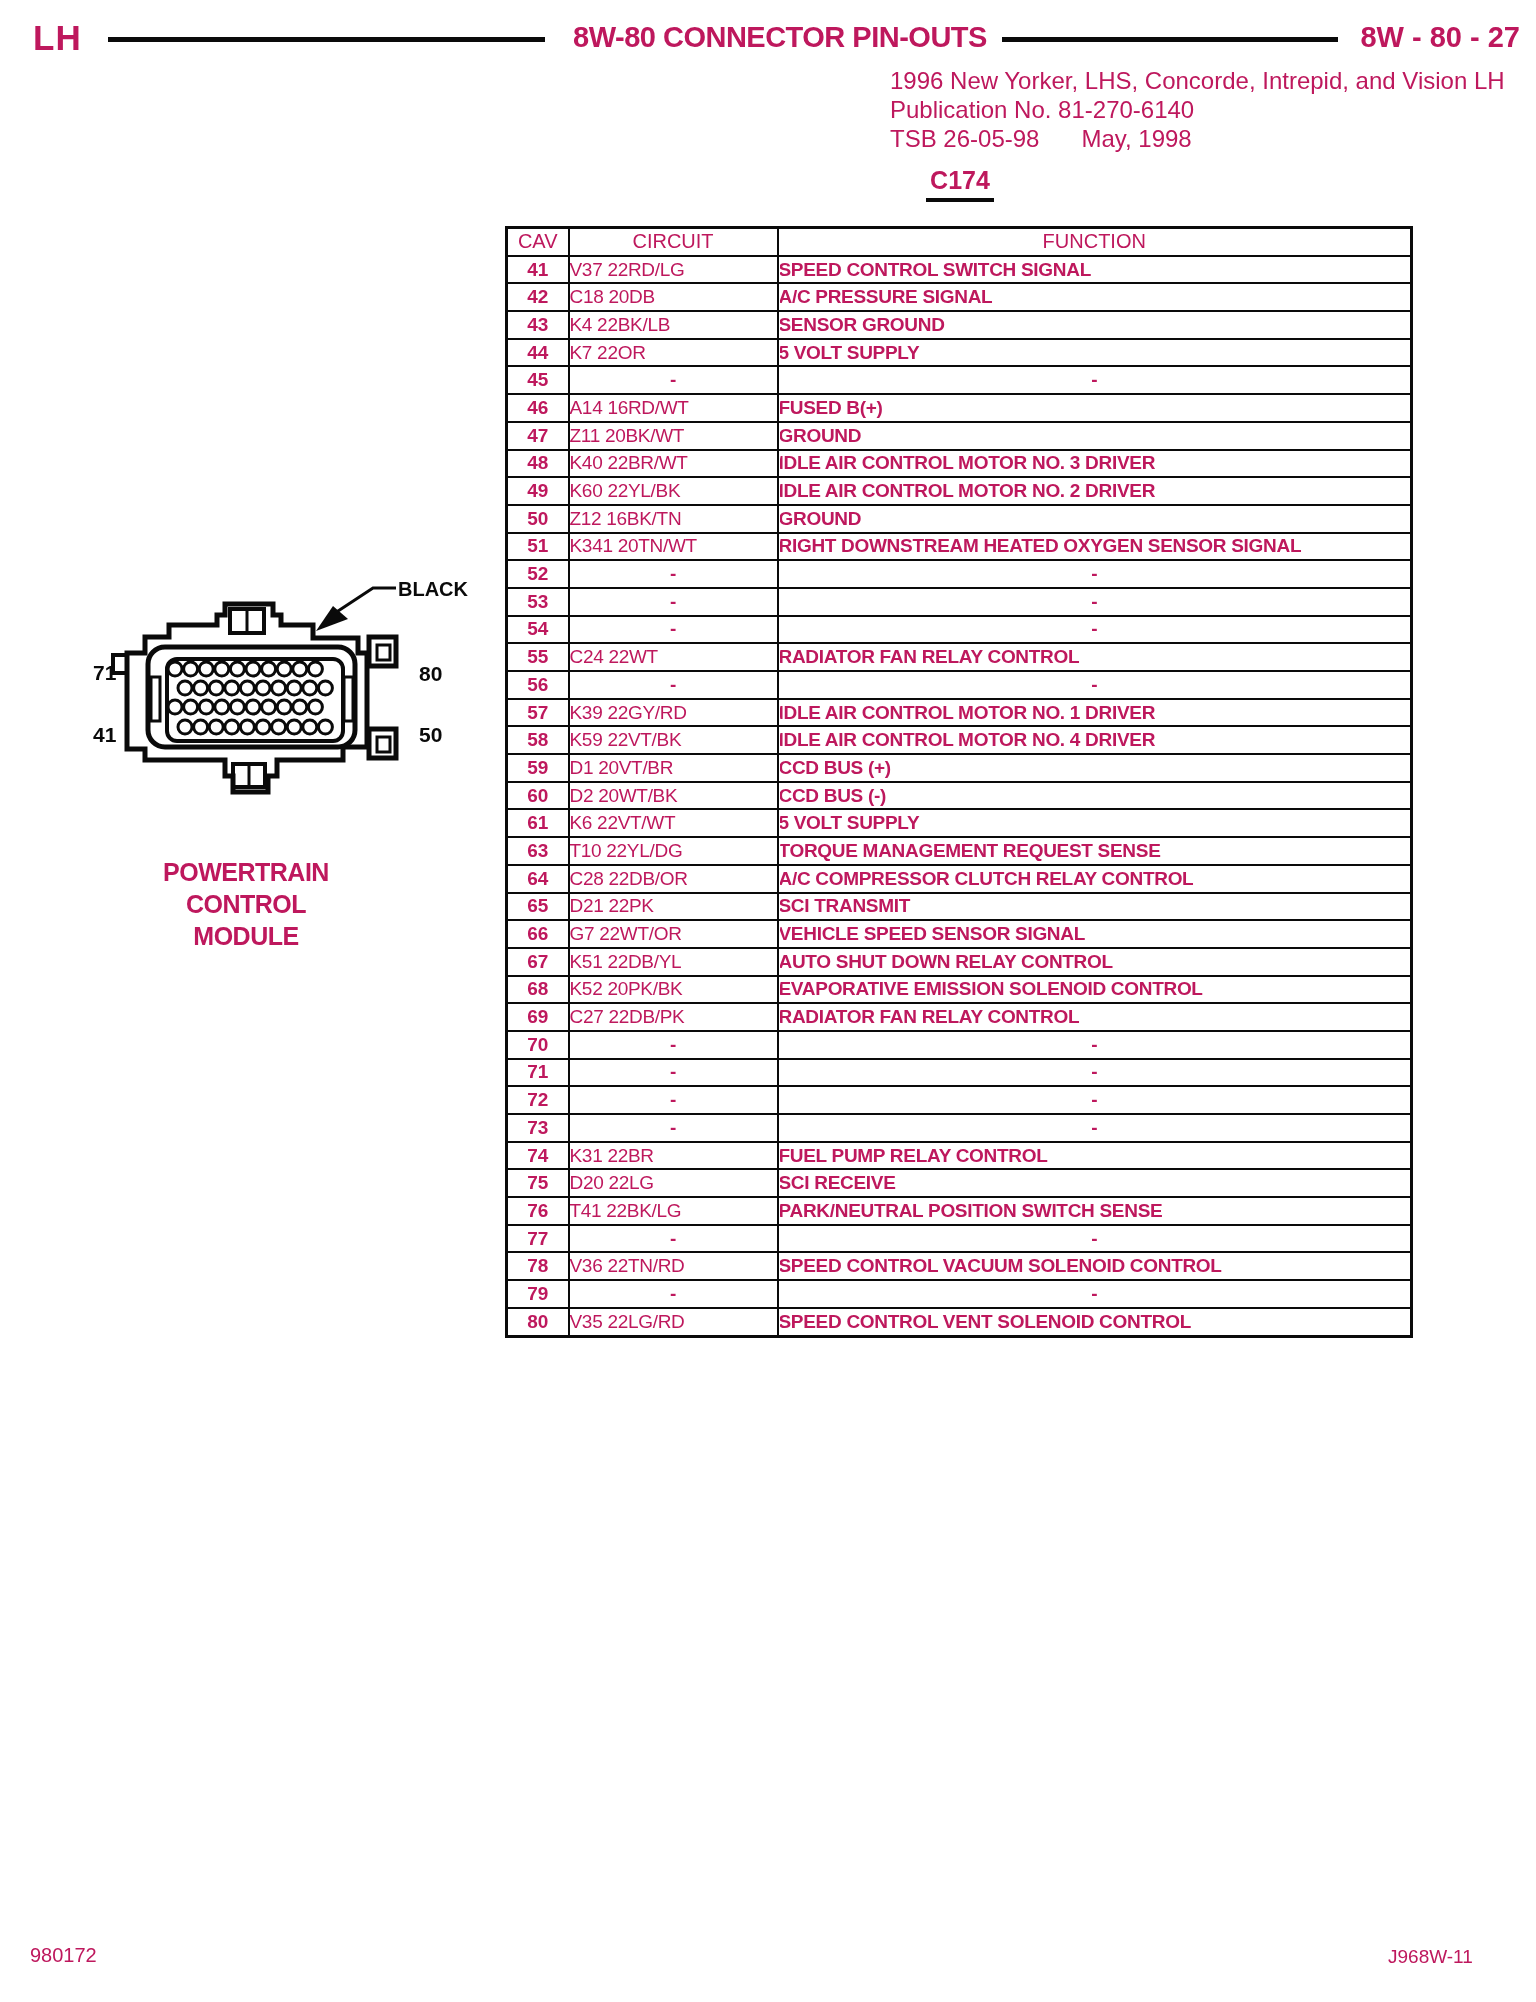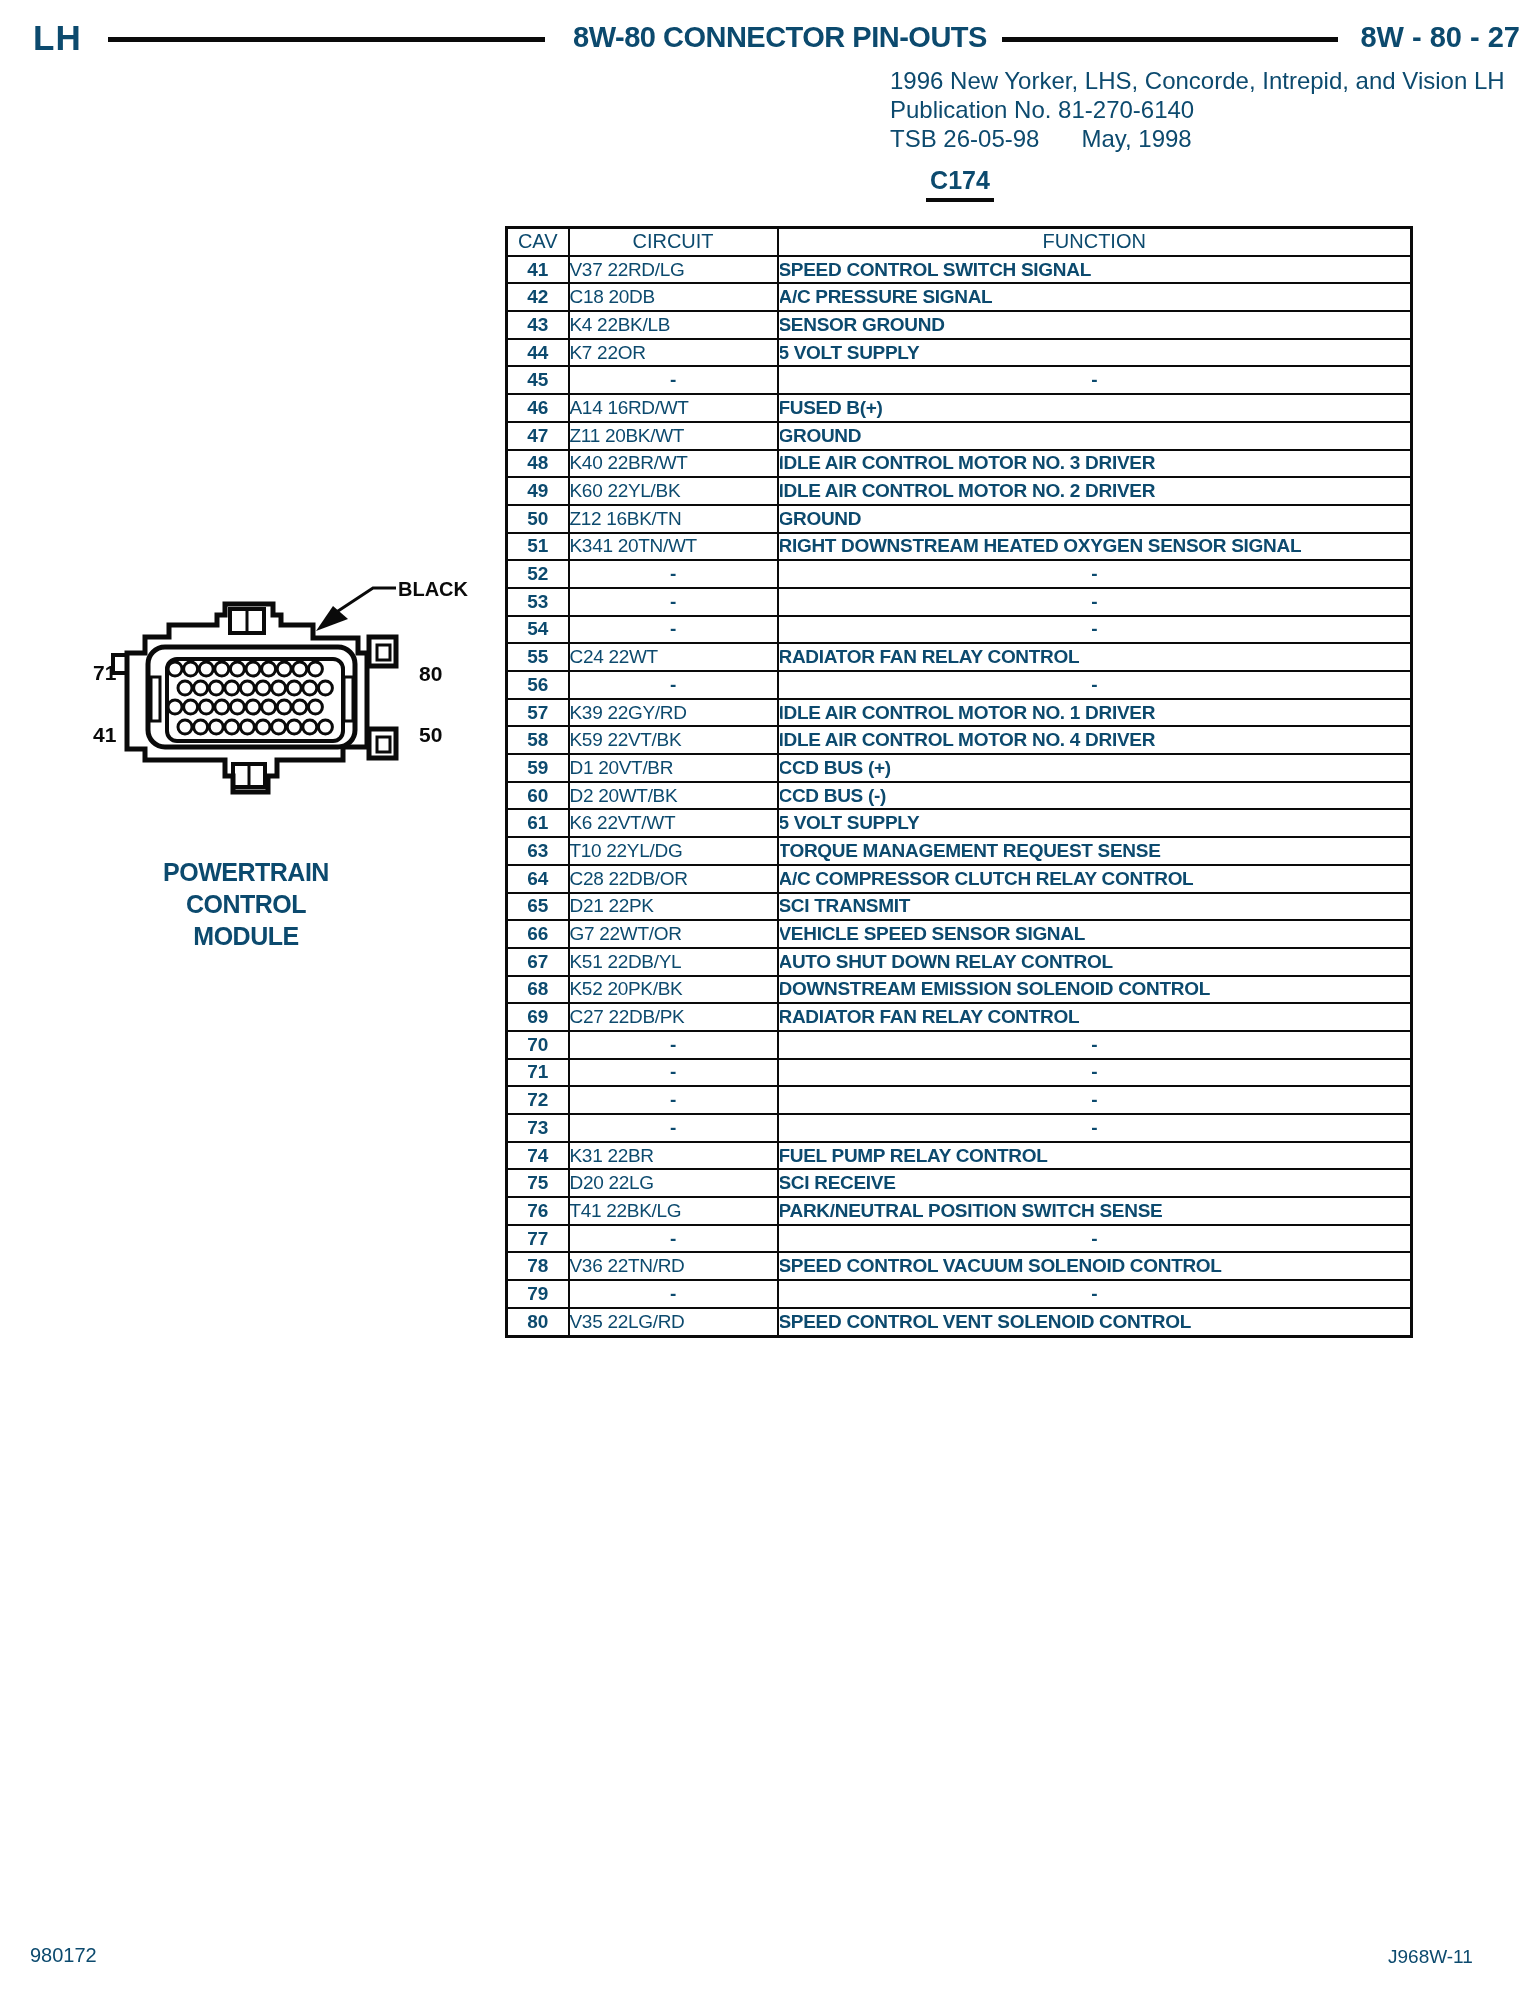--- a/index.html
+++ b/index.html
@@ -1,18 +1,18 @@
 <!DOCTYPE html>
 <html><head>
 <meta charset="utf-8">
 <style>
   html,body{margin:0;padding:0;background:#e8e8e8;}
   .page{
     position:relative;width:1536px;height:2002px;background:#ffffff;
-    font-family:"Liberation Sans",sans-serif;color:#0c4a6e;overflow:hidden;
+    font-family:"Liberation Sans",sans-serif;color:#be185d;overflow:hidden;
     margin:0 auto;
   }
   .abs{position:absolute;}
   
   .lh-code{left:33px;top:18px;font-size:35px;font-weight:700;letter-spacing:1px;}
   .rule{height:5px;background:#0a0a0a;top:37px;}
   .rule-left{left:108px;width:437px;}
   .rule-right{left:1002px;width:336px;}
   .doc-title{left:558px;top:21px;width:444px;text-align:center;font-size:29px;font-weight:700;letter-spacing:-0.5px;white-space:nowrap;}
   .page-num{left:1345px;top:21px;width:175px;text-align:right;font-size:29px;font-weight:700;white-space:nowrap;}
@@ -297,21 +297,21 @@
           <td class="col-function">VEHICLE SPEED SENSOR SIGNAL</td>
         </tr>
         <tr>
           <td class="col-cav">67</td>
           <td class="col-circuit">K51 22DB/YL</td>
           <td class="col-function">AUTO SHUT DOWN RELAY CONTROL</td>
         </tr>
         <tr>
           <td class="col-cav">68</td>
           <td class="col-circuit">K52 20PK/BK</td>
-          <td class="col-function">DOWNSTREAM EMISSION SOLENOID CONTROL</td>
+          <td class="col-function">EVAPORATIVE EMISSION SOLENOID CONTROL</td>
         </tr>
         <tr>
           <td class="col-cav">69</td>
           <td class="col-circuit">C27 22DB/PK</td>
           <td class="col-function">RADIATOR FAN RELAY CONTROL</td>
         </tr>
         <tr>
           <td class="col-cav">70</td>
           <td class="col-circuit dash">-</td>
           <td class="col-function dash">-</td>

